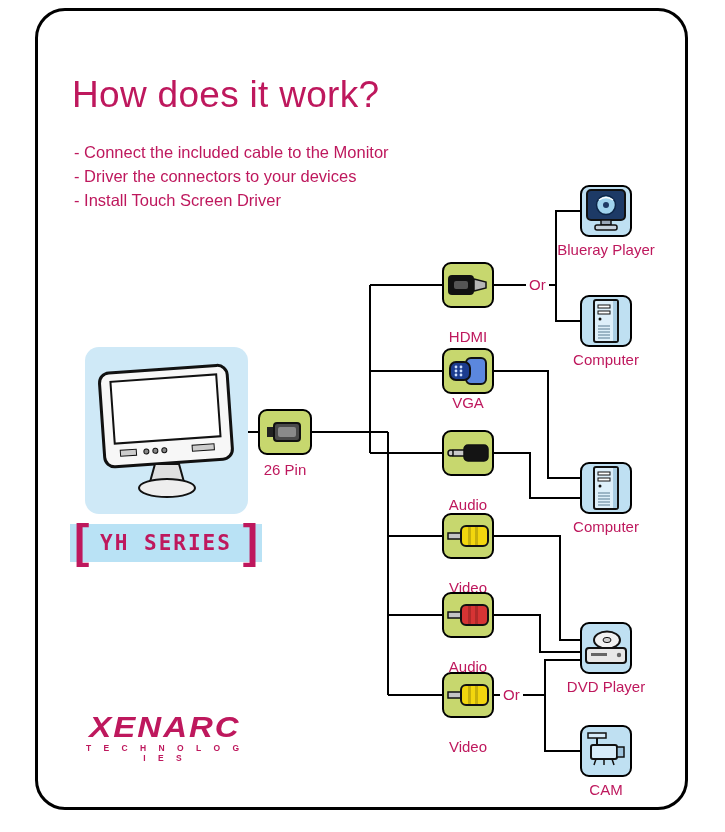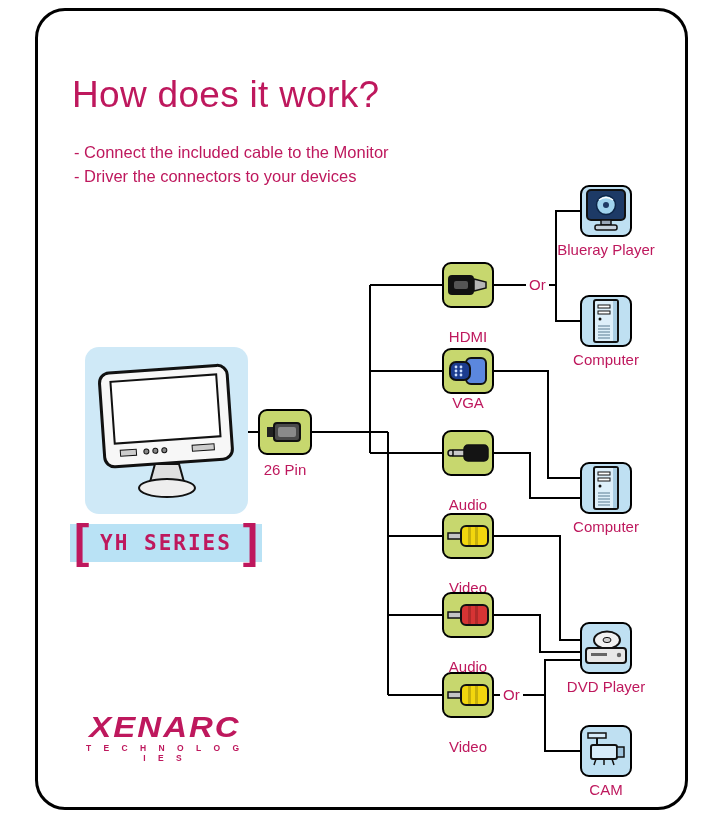--- a/index.html
+++ b/index.html
@@ -37,20 +37,21 @@
 <body>
 
 <div class="canvas">
   <div class="frame"></div>
 
   <div class="title">How does it work?</div>
 
   <div class="bullets">
     <div>-  Connect the included cable to the Monitor</div>
     <div>-  Driver the connectors to your devices</div>
+    <div>-  Install Touch Screen Driver</div>
   </div>
 
   <svg class="wires" width="725" height="832">
     <g fill="none" stroke="#000" stroke-width="2">
       <path d="M248,432 H260"></path>
       <path d="M312,432 H388"></path>
       <path d="M370,285 V453"></path>
       <path d="M370,285 H442"></path>
       <path d="M370,371 H442"></path>
       <path d="M370,453 H442"></path>

